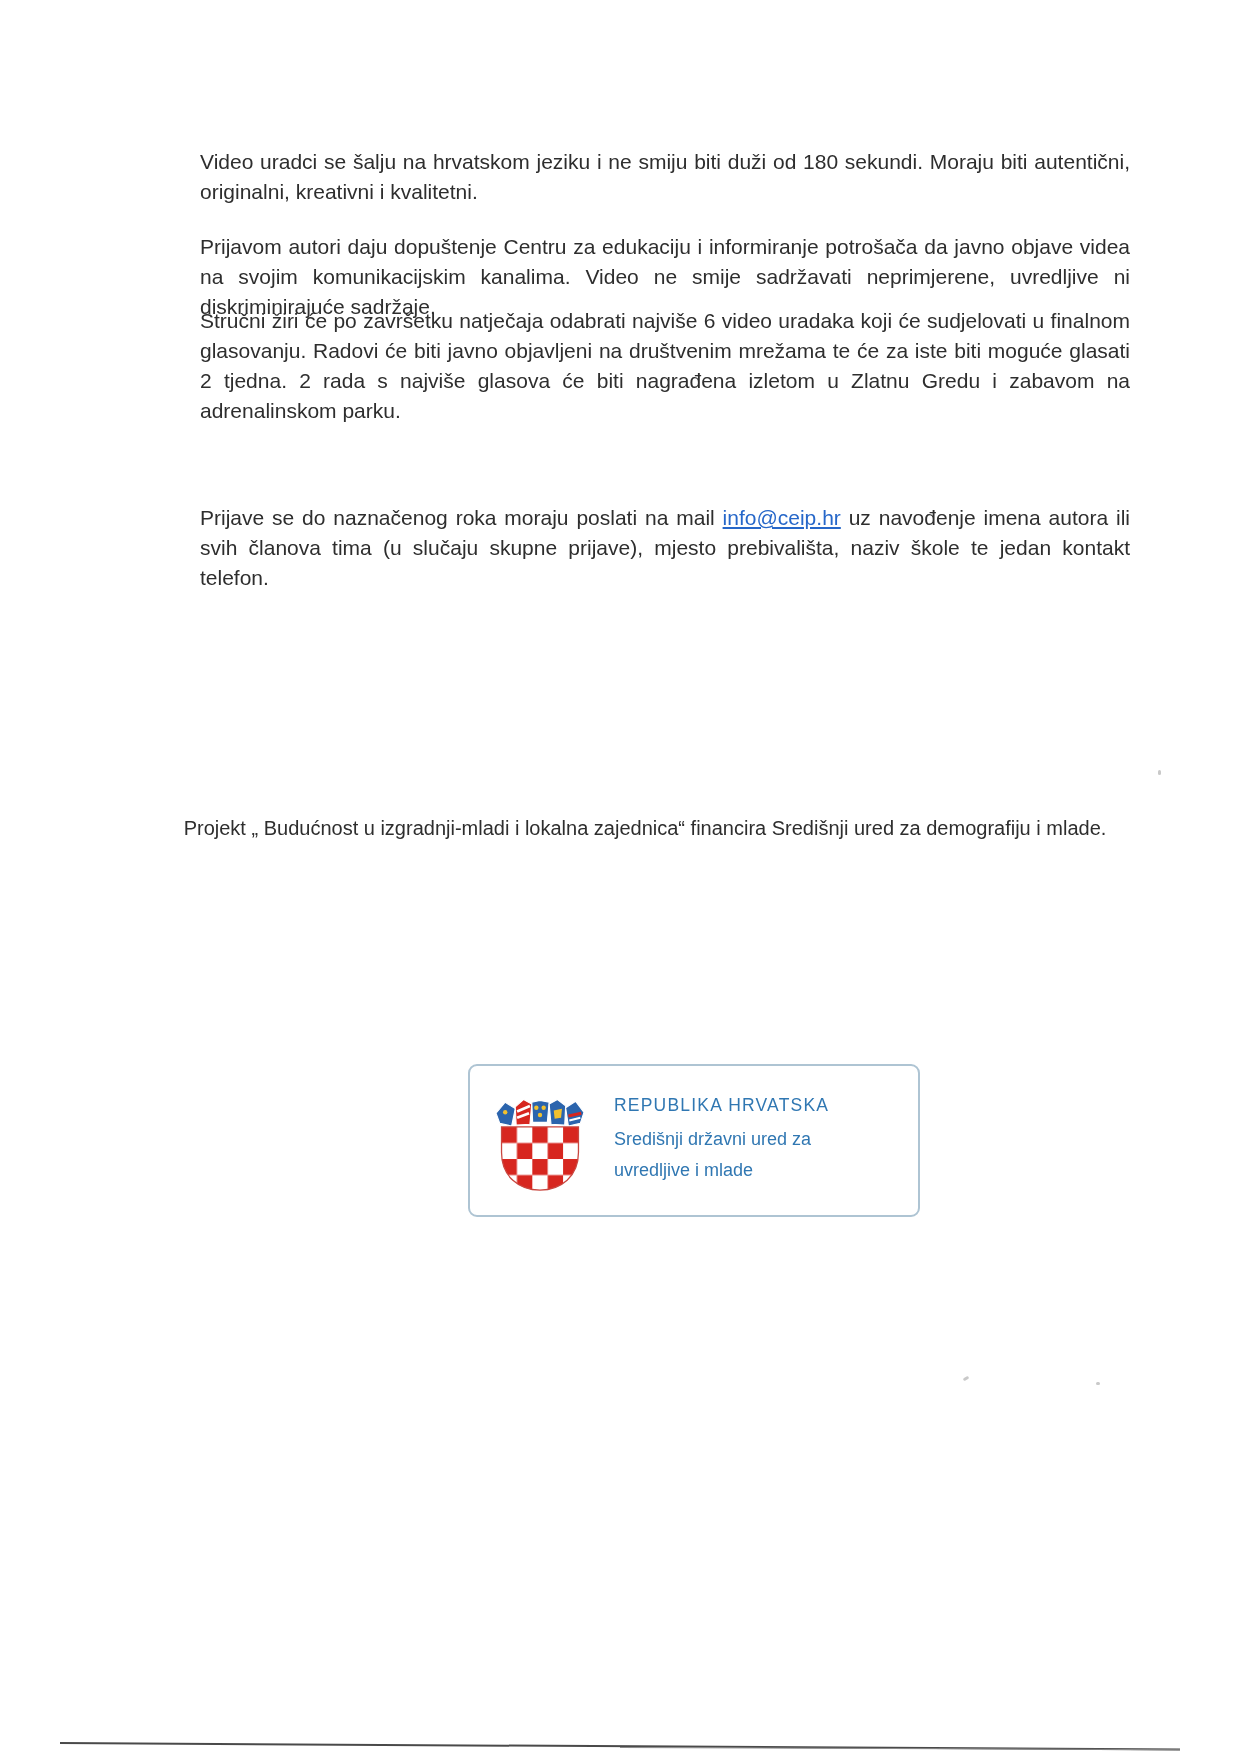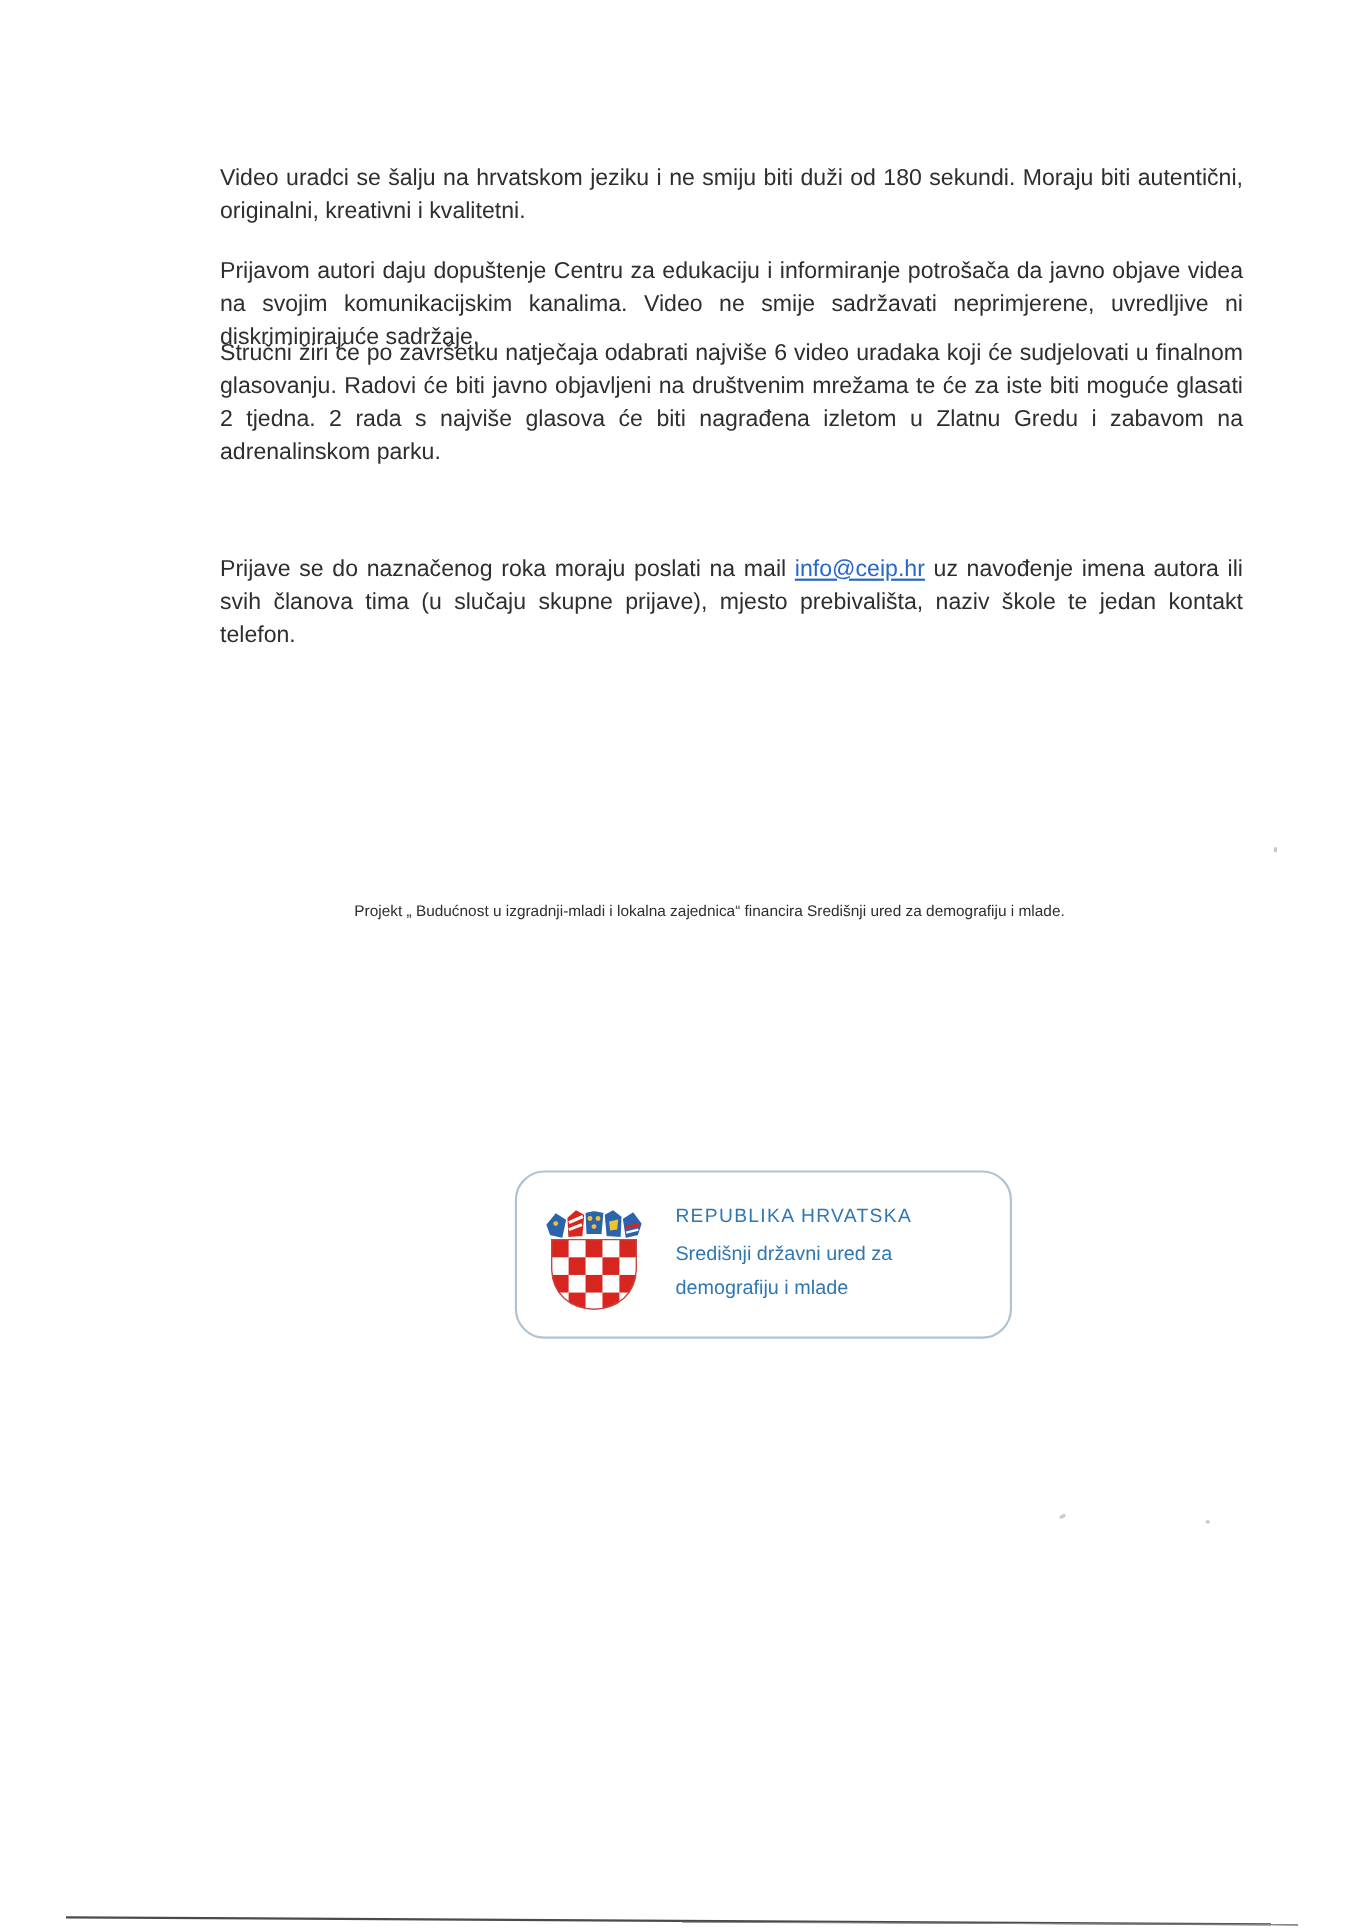--- a/index.html
+++ b/index.html
@@ -21,31 +21,31 @@
     color:#2e2e2e;
   }
   .p1 { top:147px; }
   .p2 { top:232px; }
   .p3 { top:306px; }
   .p4 { top:503px; }
   .email-link { color:#2667c9; text-decoration:underline; cursor:pointer; }
   .note {
     position:absolute;
     left:120px; width:930px; top:810px;
-    font-size:14px; line-height:37px;
+    font-size:20px; line-height:37px;
     text-align:center;
     color:#2e2e2e;
   }
   .logo-box {
     position:absolute;
     left:408px; top:1064px;
     width:452px; height:153px;
     background:#ffffff;
     border:2px solid #aec4d3;
-    border-radius:27px;
+    border-radius:9px;
     display:flex;
     align-items:center;
     padding:14px 16px 14px 24px;
   }
   .coat { flex:0 0 auto; margin-top:4px; }
   .logo-text { display:flex; flex-direction:column; margin-left:28px; }
   .logo-line1 {
     font-size:17.5px;
     letter-spacing:1.2px;
     color:#3077b2;
@@ -131,21 +131,21 @@
       <path d="M82,29 L94,26" stroke="#ffffff" stroke-width="2.2" fill="none"></path>
 
       <g clip-path="url(#shieldClip)">
         <rect x="8" y="36" width="84" height="70" fill="url(#cb)"></rect>
       </g>
       <path d="M8,36 H92 V64 C92,90 73,105 50,105 C27,105 8,90 8,64 Z" fill="none" stroke="#c9463f" stroke-width="1.4"></path>
     </svg>
     <div class="logo-text">
       <span class="logo-line1">REPUBLIKA HRVATSKA</span>
       <span class="logo-line2">Središnji državni ured za</span>
-      <span class="logo-line3">demografiju i mlade</span>
+      <span class="logo-line3">uvredljive i mlade</span>
     </div>
   </div>
 
   <span class="artifact a1"></span>
   <span class="artifact a2"></span>
   <span class="artifact a3"></span>
 
   <div class="scan-line"></div>
   <div class="scan-line-echo"></div>
 

